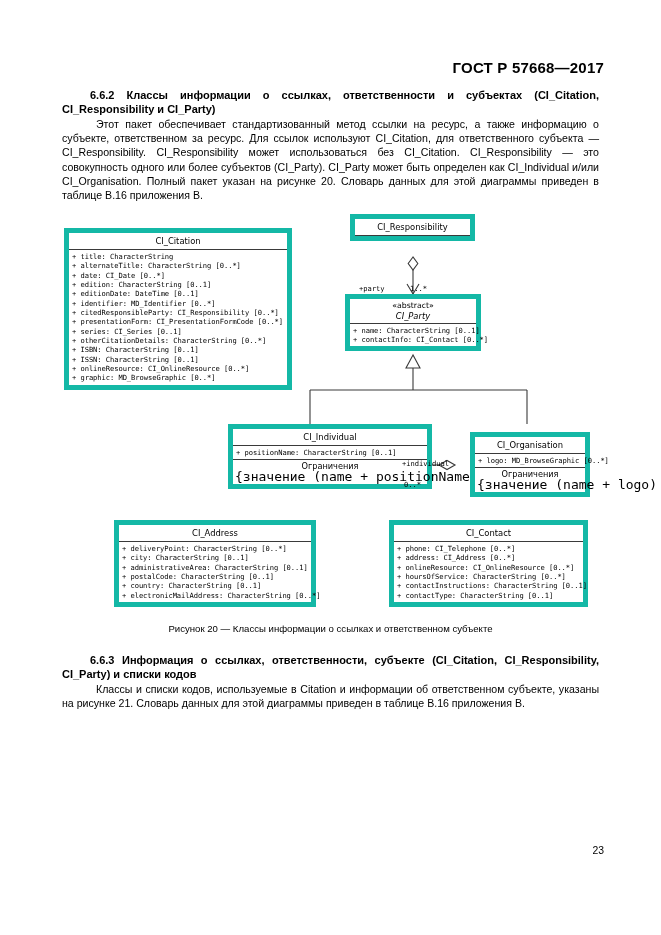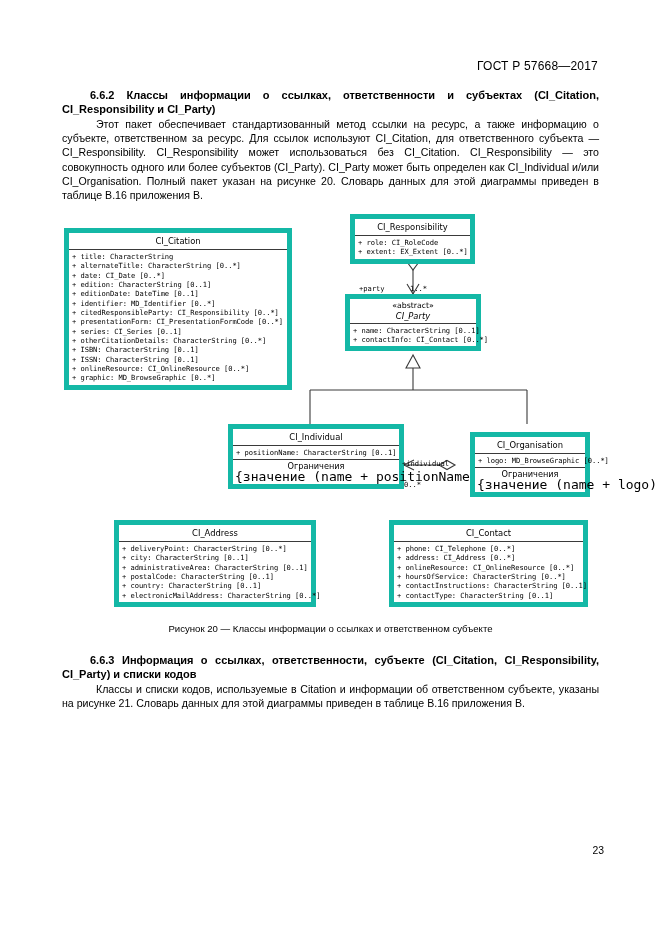--- a/index.html
+++ b/index.html
@@ -19,24 +19,24 @@
     position: absolute;
     left: 0; top: 0;
     width: 661px;
     height: 935px;
     background: #fff;
   }
 
   
   .runhead {
     position: absolute;
-    right: 63px;
+    right: 57px;
     top: 59px;
-    font-size: 12px;
-    font-weight: normal;
+    font-size: 15px;
+    font-weight: bold;
     letter-spacing: 0.2px;
     white-space: nowrap;
   }
 
   
   .txtcol {
     position: absolute;
     left: 62px;
     width: 537px;
   }
@@ -150,21 +150,21 @@
     font-size: 13px;
     line-height: 10px;
     padding: 0 2px 2px 2px;
     white-space: nowrap;
   }
 
   
   #box-citation      { left: 64px;  top: 28px;  width: 228px; }
   #box-responsibility{ left: 350px; top: 14px;  width: 125px; }
   #box-party         { left: 345px; top: 94px;  width: 136px; }
-  #box-individual    { left: 228px; top: 224px; width: 176px; }
+  #box-individual    { left: 228px; top: 224px; width: 204px; }
   #box-organisation  { left: 455px; top: 232px; width: 120px; margin-left: 15px; }
   #box-address       { left: 114px; top: 320px; width: 202px; }
   #box-contact       { left: 389px; top: 320px; width: 199px; }
 
   
   .edge-label {
     position: absolute;
     font-family: "DejaVu Sans Mono", monospace;
     font-size: 7.1px;
     line-height: 9px;
@@ -226,24 +226,20 @@
         <div class="attr">+ ISBN: CharacterString [0..1]</div>
         <div class="attr">+ ISSN: CharacterString [0..1]</div>
         <div class="attr">+ onlineResource: CI_OnlineResource [0..*]</div>
         <div class="attr">+ graphic: MD_BrowseGraphic [0..*]</div>
       </div>
     </div>
 
     <div class="uml" id="box-responsibility">
       <div class="title">CI_Responsibility</div>
       <div class="sep"></div>
-      <div class="attrs">
-        <div class="attr">+ role: CI_RoleCode</div>
-        <div class="attr">+ extent: EX_Extent [0..*]</div>
-      </div>
     </div>
 
     <div class="uml" id="box-party">
       <div class="title stereo">
         <span class="stereotype">«abstract»</span>
         <span class="clsname-italic">CI_Party</span>
       </div>
       <div class="sep"></div>
       <div class="attrs">
         <div class="attr">+ name: CharacterString [0..1]</div>

